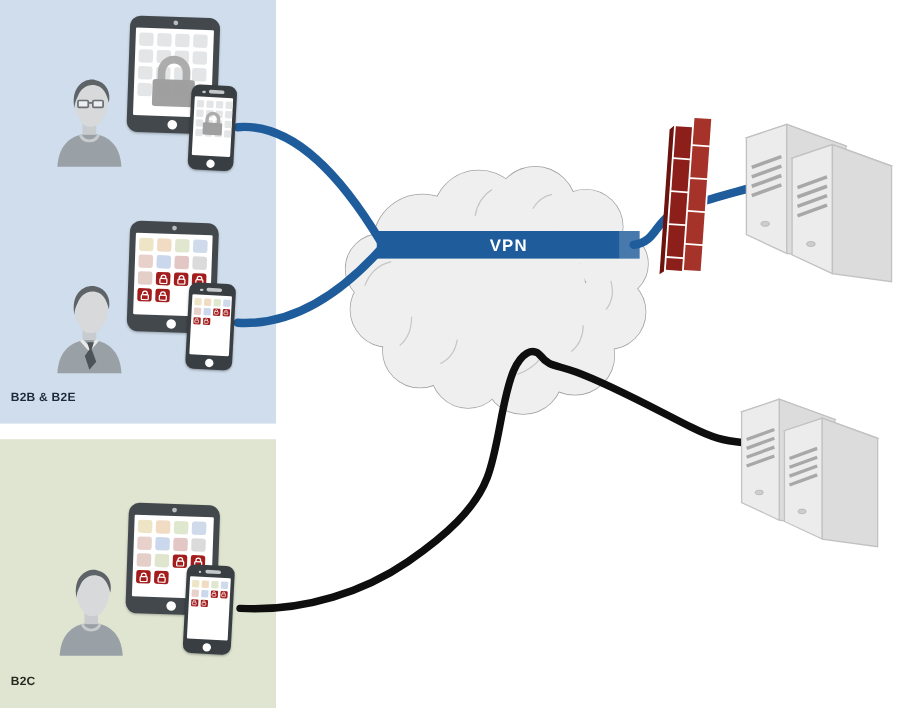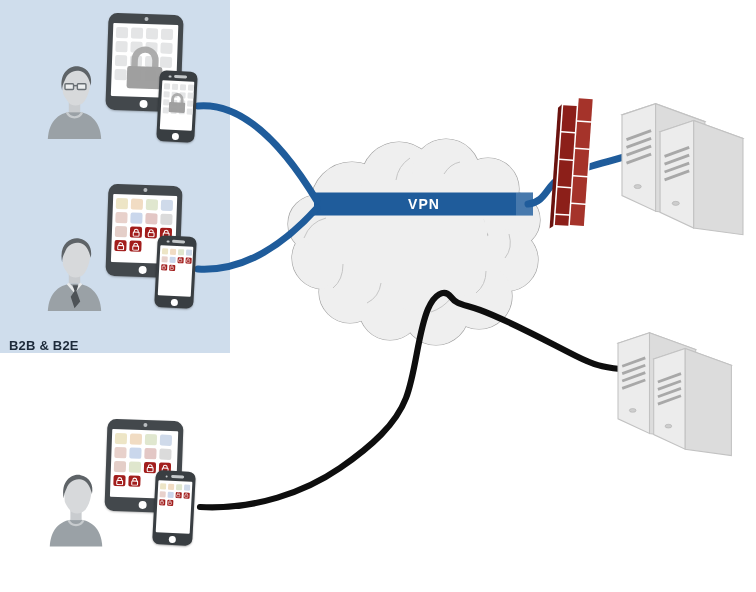--- a/index.html
+++ b/index.html
@@ -5,22 +5,22 @@
   html,body{margin:0;padding:0;background:#fff;}
   .canvas{
     position:relative;width:756px;height:592px;overflow:hidden;
     background:#ffffff;font-family:"Liberation Sans",sans-serif;
   }
   
   .panel{position:absolute;left:0;width:230px;z-index:1;}
   .panel-b2b{top:0;height:353px;background:#cfddec;}
   .panel-b2c{top:366px;height:224px;background:#dfe5d1;}
   .panel-label{
-    position:absolute;left:9px;bottom:0;
-    font-size:13px;font-weight:bold;letter-spacing:.2px;
+    position:absolute;left:9px;bottom:16px;
+    font-size:10px;font-weight:bold;letter-spacing:.2px;
   }
   .panel-b2b .panel-label{color:#1d2a3a;}
   .panel-b2c .panel-label{color:#26281f;}
   
   .diagram-svg{position:absolute;left:0;top:0;z-index:2;}
   
   .device{position:absolute;z-index:3;box-sizing:border-box;display:flex;flex-direction:column;}
   .tablet{background:#43484c;border-radius:9px;padding:10px 5px 14px;box-shadow:0 1px 2px rgba(0,0,0,.25);}
   .phone{background:#393e42;border-radius:7px;padding:10px 3px 12px;box-shadow:0 1px 2px rgba(0,0,0,.3);}
   .screen{background:#fff;flex:1;width:100%;position:relative;overflow:hidden;border-radius:1px;}
@@ -51,20 +51,23 @@
   .person{position:absolute;z-index:3;}
   .person svg{width:100%;height:100%;display:block;}
 </style>
 </head>
 <body>
 
 <div class="canvas">
 
   <div class="panel panel-b2b">
     <div class="panel-label">B2B &amp; B2E</div>
+  </div>
+  <div class="panel panel-b2c">
+    <div class="panel-label">B2C</div>
   </div>
 
   <svg class="diagram-svg" width="756" height="592" viewBox="0 0 756 592">
     <defs>
       <g id="cloudShape">
         <circle cx="352" cy="203" r="41"></circle>
           <circle cx="399" cy="180" r="38"></circle>
         <circle cx="446" cy="173" r="34"></circle>
           <circle cx="488" cy="189" r="31"></circle>
         <circle cx="512" cy="220" r="28"></circle>

